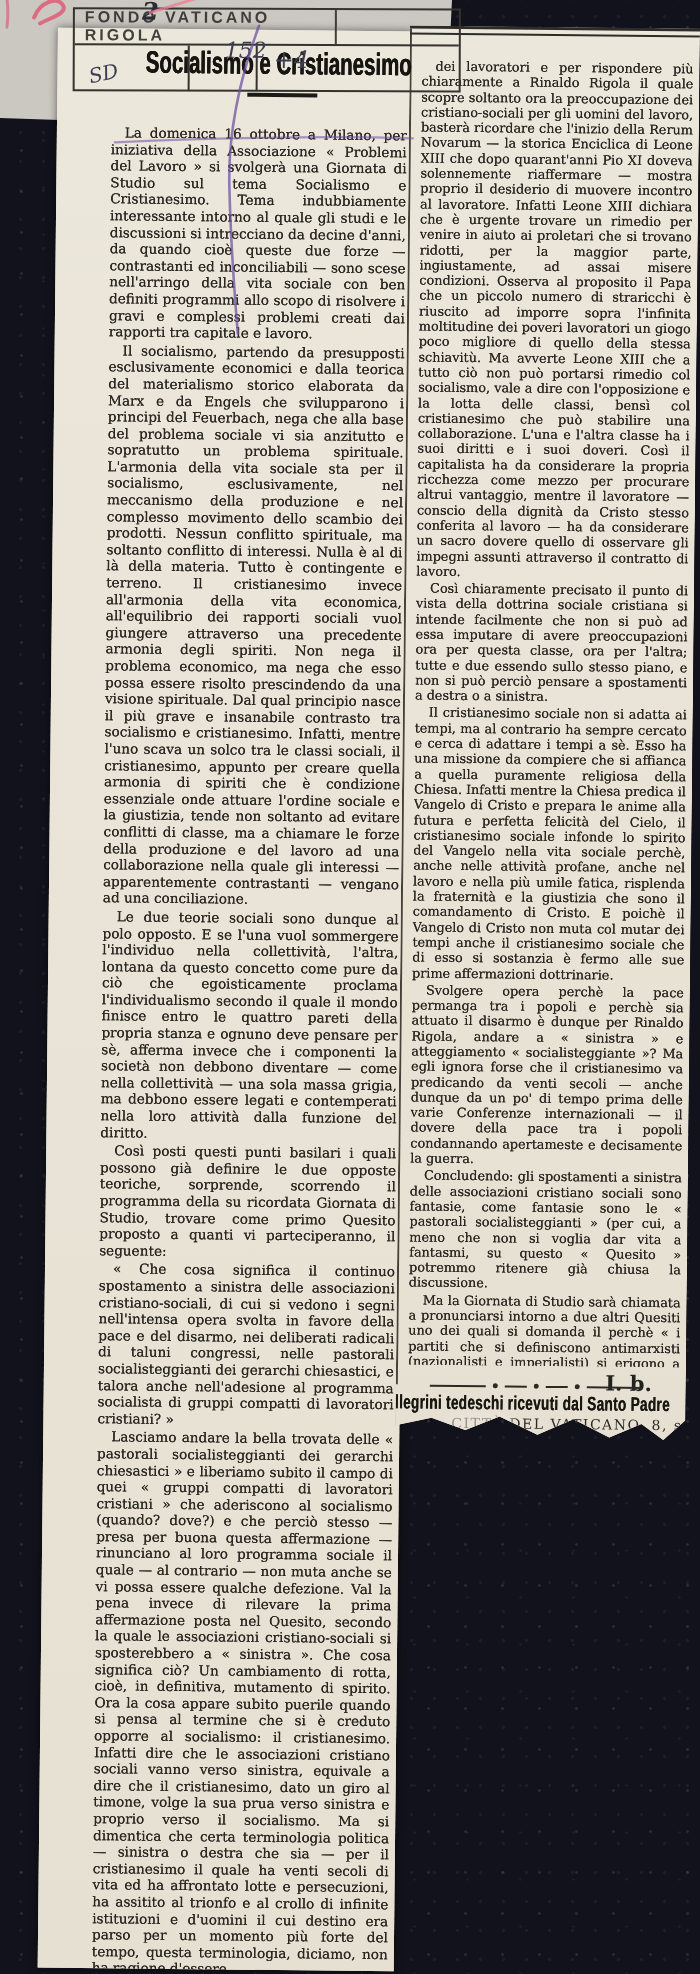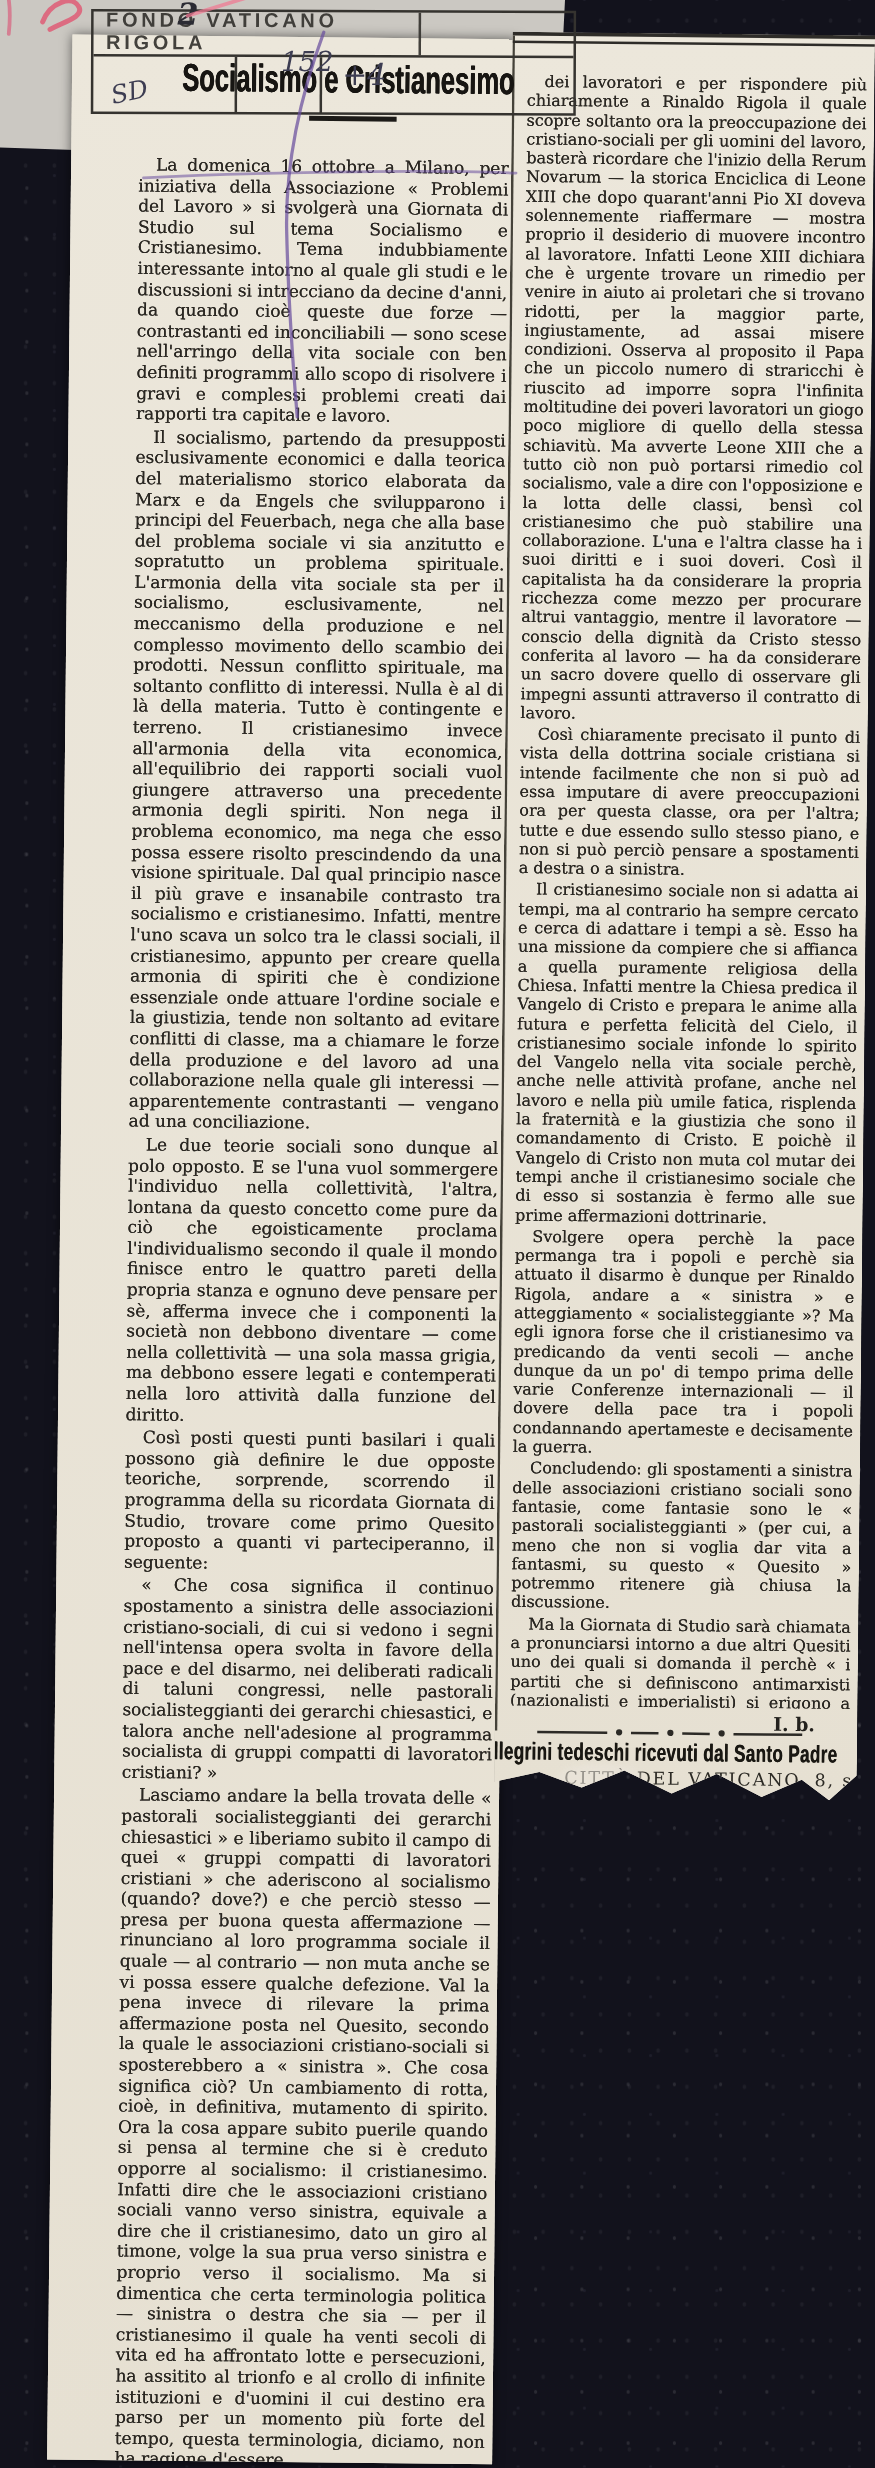--- a/index.html
+++ b/index.html
@@ -67,21 +67,21 @@
   .stamp-row2{display:flex;height:45px;}
   .stamp-cell{box-sizing:border-box;border-right:2.5px solid #35332f;position:relative;}
   .stamp-cell:last-child{border-right:none;flex:1;}
   .c1{width:115px;} .c2{width:68px;} .c3{width:76px;}
   .hand{font-family:"DejaVu Serif",serif;font-style:italic;color:#3d3d52;position:absolute;}
   .h1{font-size:20px;left:14px;top:16px;transform:rotate(-12deg);}
   .h2{font-size:22px;left:8px;top:-8px;margin-left:27px;}
   .h3{font-size:24px;left:16px;top:0px;}
   .h4{font-size:22px;left:16px;top:2px;}
   .hand-two{position:absolute;left:142px;top:2px;font-size:24px;font-weight:bold;font-style:italic;color:#2b2b33;}
-  .signature{position:absolute;right:34px;top:1340px;font-weight:bold;font-size:15px;color:#23211d;}
+  .signature{position:absolute;right:34px;top:1340px;font-weight:bold;font-size:21px;color:#23211d;}
   .ornament{position:absolute;left:34px;right:44px;top:1354px;display:flex;align-items:center;}
   .orn-line{flex:1;height:2px;background:#2c2a26;}
   .orn-dash{width:22px;height:2px;background:#2c2a26;}
   .orn-dot{width:5px;height:5px;border-radius:50%;background:#2c2a26;margin:0 7px;flex:none;}
   .next-title{
     position:absolute;left:-18px;top:1362px;
     font-family:"Liberation Sans",sans-serif;font-weight:bold;font-size:19.5px;
     white-space:nowrap;color:#191712;letter-spacing:.4px;
     transform:scaleX(.70);transform-origin:left;
     text-shadow:.4px 0 0 #191712;

